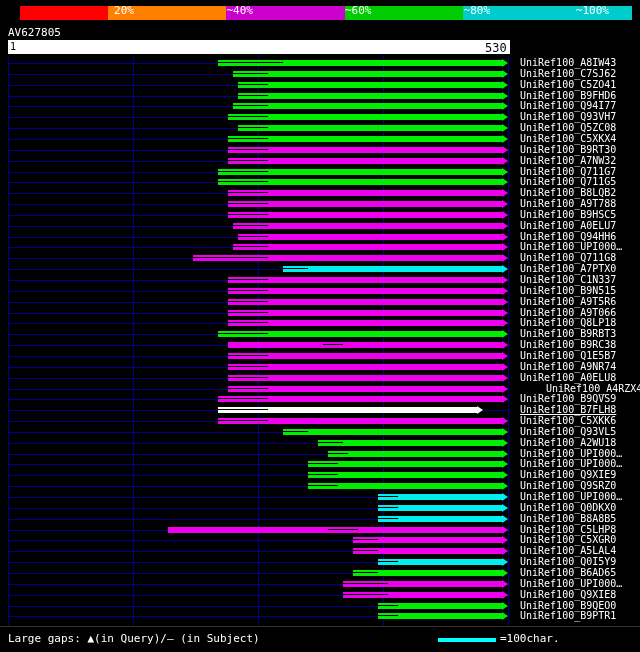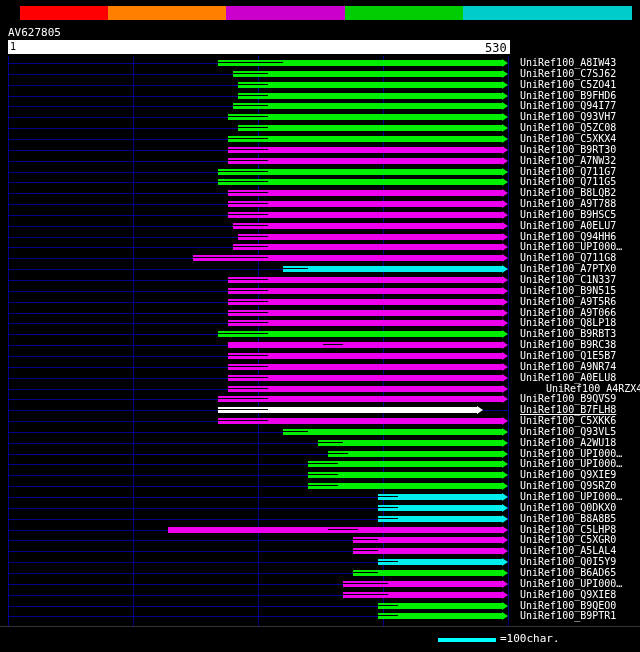--- a/index.html
+++ b/index.html
@@ -39,20 +39,27 @@
 <div class="wrap">
 
   <div class="scale" id="scale">
       <div class="seg" style="width: 2%; background: rgb(0, 0, 0);"></div>
       <div class="seg" style="width: 14%; background: rgb(255, 0, 0);"></div>
       <div class="seg" style="width: 19%; background: rgb(255, 127, 0);"></div>
       <div class="seg" style="width: 19%; background: rgb(204, 0, 204);"></div>
       <div class="seg" style="width: 19%; background: rgb(0, 204, 0);"></div>
       <div class="seg" style="width: 27%; background: rgb(0, 204, 204);"></div>
     </div>
+  <div class="scale-labels" id="scale-labels">
+      <span style="left: 17%;">20%</span>
+      <span style="left: 35%;">~40%</span>
+      <span style="left: 54%;">~60%</span>
+      <span style="left: 73%;">~80%</span>
+      <span style="left: 91%;">~100%</span>
+    </div>
 
   <div class="qname">AV627805</div>
   <div class="qbar"></div>
   <div class="qstart">1</div>
   <div class="qend">530</div>
 
   <div class="plot" id="plot">
       <div class="grid-v" style="left: 0px;"></div>
       <div class="grid-v" style="left: 125px;"></div>
       <div class="grid-v" style="left: 250px;"></div>
@@ -418,16 +425,17 @@
       <div class="rowline" style="top: 560.35px;"></div>
       <div class="hit" style="left: 0px; top: 557.35px; width: 500px;">
         <div class="seg" style="left: 370px; width: 124px; background: rgb(0, 238, 0);"></div>
         <div class="thin" style="left: 370px; width: 20px; background: rgb(0, 0, 0);"></div>
         <div class="arrow" style="left: 494px; border-left: 6px solid rgb(0, 238, 0);"></div>
       </div>
       <div class="lbl" style="left: 512px; top: 554.35px;">UniRef100_B9PTR1</div>
     </div>
 
   <div class="hr"></div>
+  <div class="footnote">Large gaps: ▲(in Query)/– (in Subject)</div>
   <div class="legend-bar"></div>
   <div class="legend-txt">=100char.</div>
 
 </div>
 
 </body></html>

